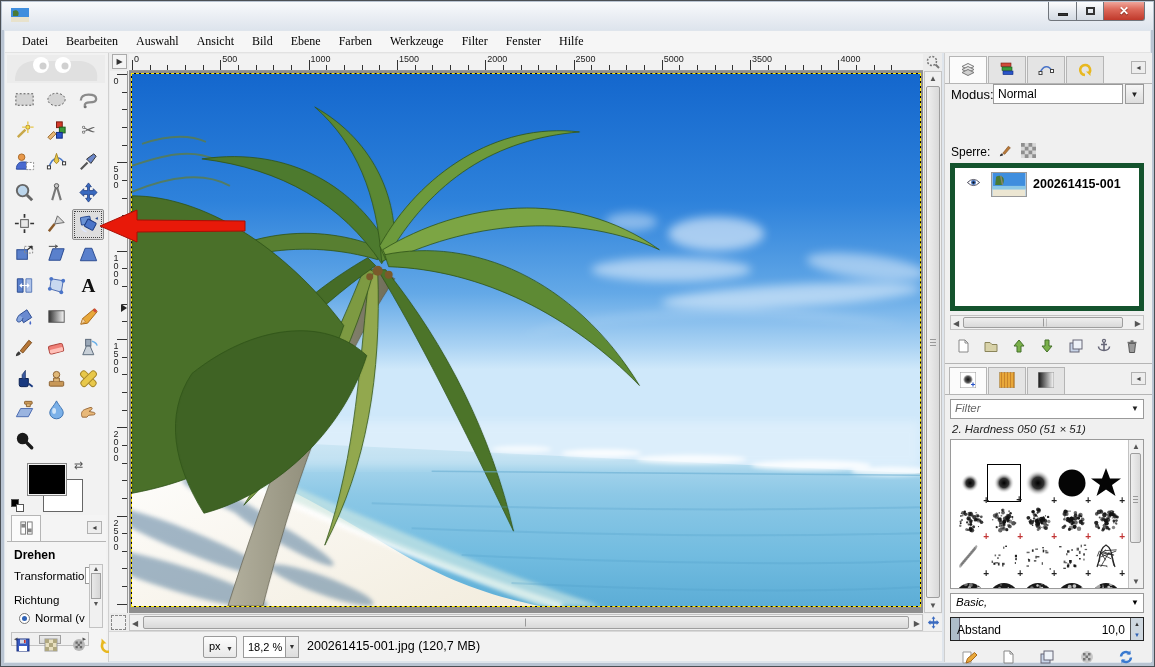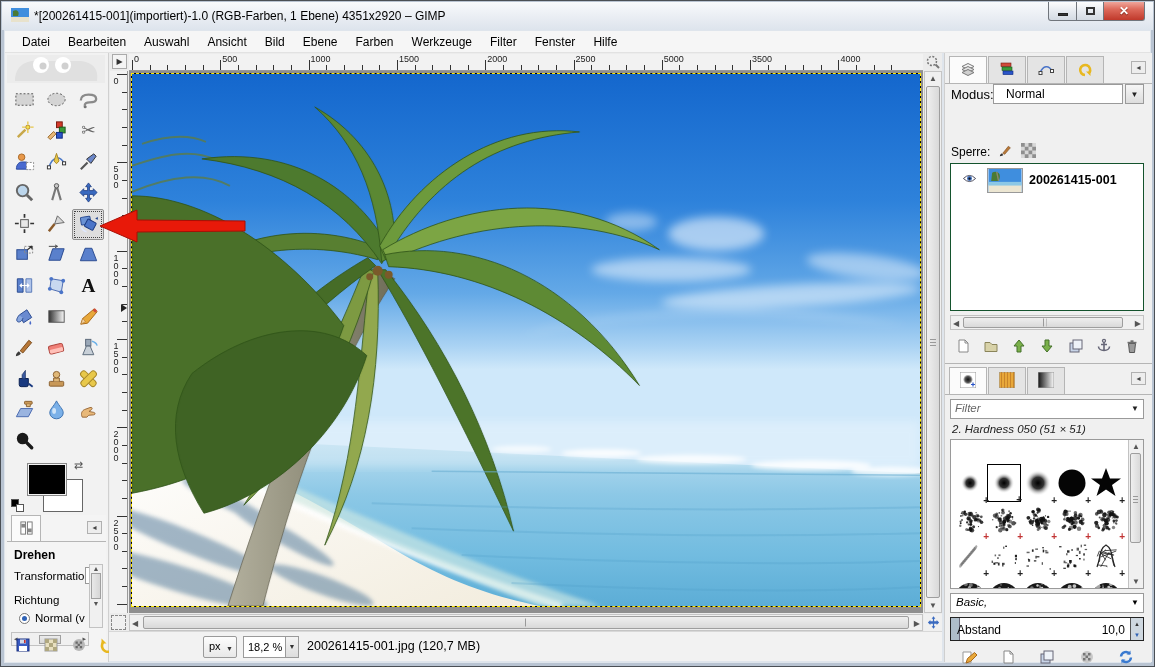--- a/index.html
+++ b/index.html
@@ -19,21 +19,21 @@
     display:flex;align-items:center;justify-content:center;}
   .winbtn.min{width:29px;border-radius:0 0 0 3px;}
   .winbtn.max{width:27px;border-left:none;}
   .winbtn.close{width:41px;border-left:none;border-radius:0 0 3px 0;
     background:linear-gradient(#f0a69b,#dd6a5b 40%,#c0392b);color:#fff;
     font-weight:bold;font-size:12px;text-shadow:0 1px 1px #7a1d12;}
   .glyph-min{width:10px;height:3px;background:#333;border:1px solid #222;margin-top:6px;}
   .glyph-max{width:9px;height:8px;border:2px solid #333;}
   
   .menubar{position:absolute;left:4px;top:30px;right:4px;height:22px;
-    background:#f6f6f6;border-bottom:1px solid #e2e2e2;display:flex;align-items:center;padding-left:8px;}
+    background:#f6f6f6;border-bottom:1px solid #e2e2e2;display:flex;align-items:center;padding-left:8px;font-family:Liberation Serif, serif;}
   .menu-item{padding:3px 9px;font-size:12px;cursor:default;}
   
   .toolbox{position:absolute;left:4px;top:52px;width:104px;bottom:4px;background:#f2f2f2;
     border-right:1px solid #d0d0d0;}
   .wilber{position:absolute;left:2px;top:2px;width:98px;height:28px;overflow:hidden;}
   .tool-grid{position:absolute;left:3px;top:32px;width:98px;display:grid;
     grid-template-columns:repeat(3,32px);grid-auto-rows:31px;}
   .tool-cell{display:flex;align-items:center;justify-content:center;border:1px solid transparent;}
   .tool-cell.active{background:#dedede;border:1px solid #909090;outline:1px dotted #444;outline-offset:-3px;border-radius:2px;}
   
@@ -99,28 +99,28 @@
   .status-msg{position:absolute;left:198px;top:7px;font-size:12.5px;white-space:nowrap;}
   
   .dock{position:absolute;left:943px;top:52px;width:208px;bottom:4px;background:#f0f0f0;border-left:1px solid #cfcfcf;padding:0;}
   .dtabs{position:absolute;left:4px;display:flex;}
   .dtab{width:38px;height:27px;border:1px solid #b5b5b5;border-bottom:none;background:#e4e4e4;
     display:flex;align-items:center;justify-content:center;margin-right:1px;}
   .dtab.active{background:#fbfbfb;height:28px;}
   .dcollapse{position:absolute;right:6px;width:15px;height:13px;border:1px solid #b0b0b0;background:#ededed;font-size:8px;line-height:11px;text-align:center;color:#444;}
   .dsep{position:absolute;left:0;right:0;height:1px;background:#b5b5b5;}
   .modus-row{position:absolute;left:6px;top:34px;font-size:13px;}
-  .modus-combo{position:absolute;left:48px;top:31px;width:130px;height:20px;background:#fff;border:1px solid #9a9a9a;padding:2px 12px;font-size:12px;}
+  .modus-combo{position:absolute;left:48px;top:31px;width:130px;height:20px;background:#fff;border:1px solid #9a9a9a;padding:2px 4px;font-size:12px;}
   .modus-btn{position:absolute;right:8px;top:31px;width:19px;height:20px;background:linear-gradient(#f6f6f6,#ddd);border:1px solid #9a9a9a;font-size:8px;text-align:center;line-height:19px;color:#222;}
   .opacity-slider{position:absolute;left:5px;top:58px;right:8px;height:24px;border:1px solid #222;background:#b5c4d1;}
   .opacity-slider .lbl{position:absolute;left:6px;top:5px;font-size:12px;}
   .opacity-slider .val{position:absolute;right:18px;top:5px;font-size:12px;}
   .spin{position:absolute;right:0;top:0;width:13px;height:100%;border-left:1px solid #555;font-size:6px;color:#333;display:flex;flex-direction:column;align-items:center;justify-content:space-around;background:#cfd8e0;}
   .sperre-row{position:absolute;left:6px;top:90px;display:flex;align-items:center;gap:8px;font-size:12px;}
-  .layer-list{position:absolute;left:5px;top:110px;right:8px;height:148px;background:#fff;border:1px solid #14532d;}
+  .layer-list{position:absolute;left:5px;top:110px;right:8px;height:148px;background:#fff;border:5px solid #14532d;}
   .layer-row{position:absolute;left:0;top:0;right:0;height:32px;display:flex;align-items:center;}
   .layer-eye{width:36px;text-align:center;}
   .layer-thumb{width:36px;height:25px;border:1px solid #999;margin-right:6px;flex:none;overflow:hidden;}
   .layer-name{font-weight:bold;font-size:12.5px;white-space:nowrap;}
   .dock-hscroll{position:absolute;left:5px;top:262px;right:8px;height:15px;background:#f0f0f0;border:1px solid #c2c2c2;}
   .dock-btnrow{position:absolute;left:4px;right:6px;display:flex;justify-content:space-around;align-items:center;}
   .filter-combo{position:absolute;left:5px;right:8px;height:20px;background:#fff;border:1px solid #9a9a9a;font-size:11.5px;font-style:italic;color:#666;padding:2px 4px;}
   .filter-combo .arr{position:absolute;right:4px;top:4px;font-size:8px;color:#222;font-style:normal;}
   .brush-label{position:absolute;left:7px;font-size:11.5px;font-style:italic;color:#222;white-space:nowrap;}
   .brush-grid-wrap{position:absolute;left:5px;right:8px;height:150px;background:#fff;border:1px solid #9a9a9a;overflow:hidden;}
@@ -142,21 +142,20 @@
 <div class="window">
 
   <div class="titlebar">
     <span class="title-icon">
       <svg viewBox="0 0 18 14" width="18" height="14">
           <rect width="18" height="14" fill="#3f8ede"></rect>
           <rect y="9" width="18" height="5" fill="#e8e2cc"></rect>
           <path d="M2 3 C6 1 9 4 7 8 L2 8z" fill="#4a7a34"></path>
         </svg>
     </span>
-    <span class="title-text">*[200261415-001](importiert)-1.0 (RGB-Farben, 1 Ebene) 4351x2920 – GIMP</span>
     <div class="winbtns">
       <div class="winbtn min">
           <span class="glyph-min"></span>
         </div>
       <div class="winbtn max">
           <span class="glyph-max"></span>
         </div>
       <div class="winbtn close">
           <span>✕</span>
         </div>

